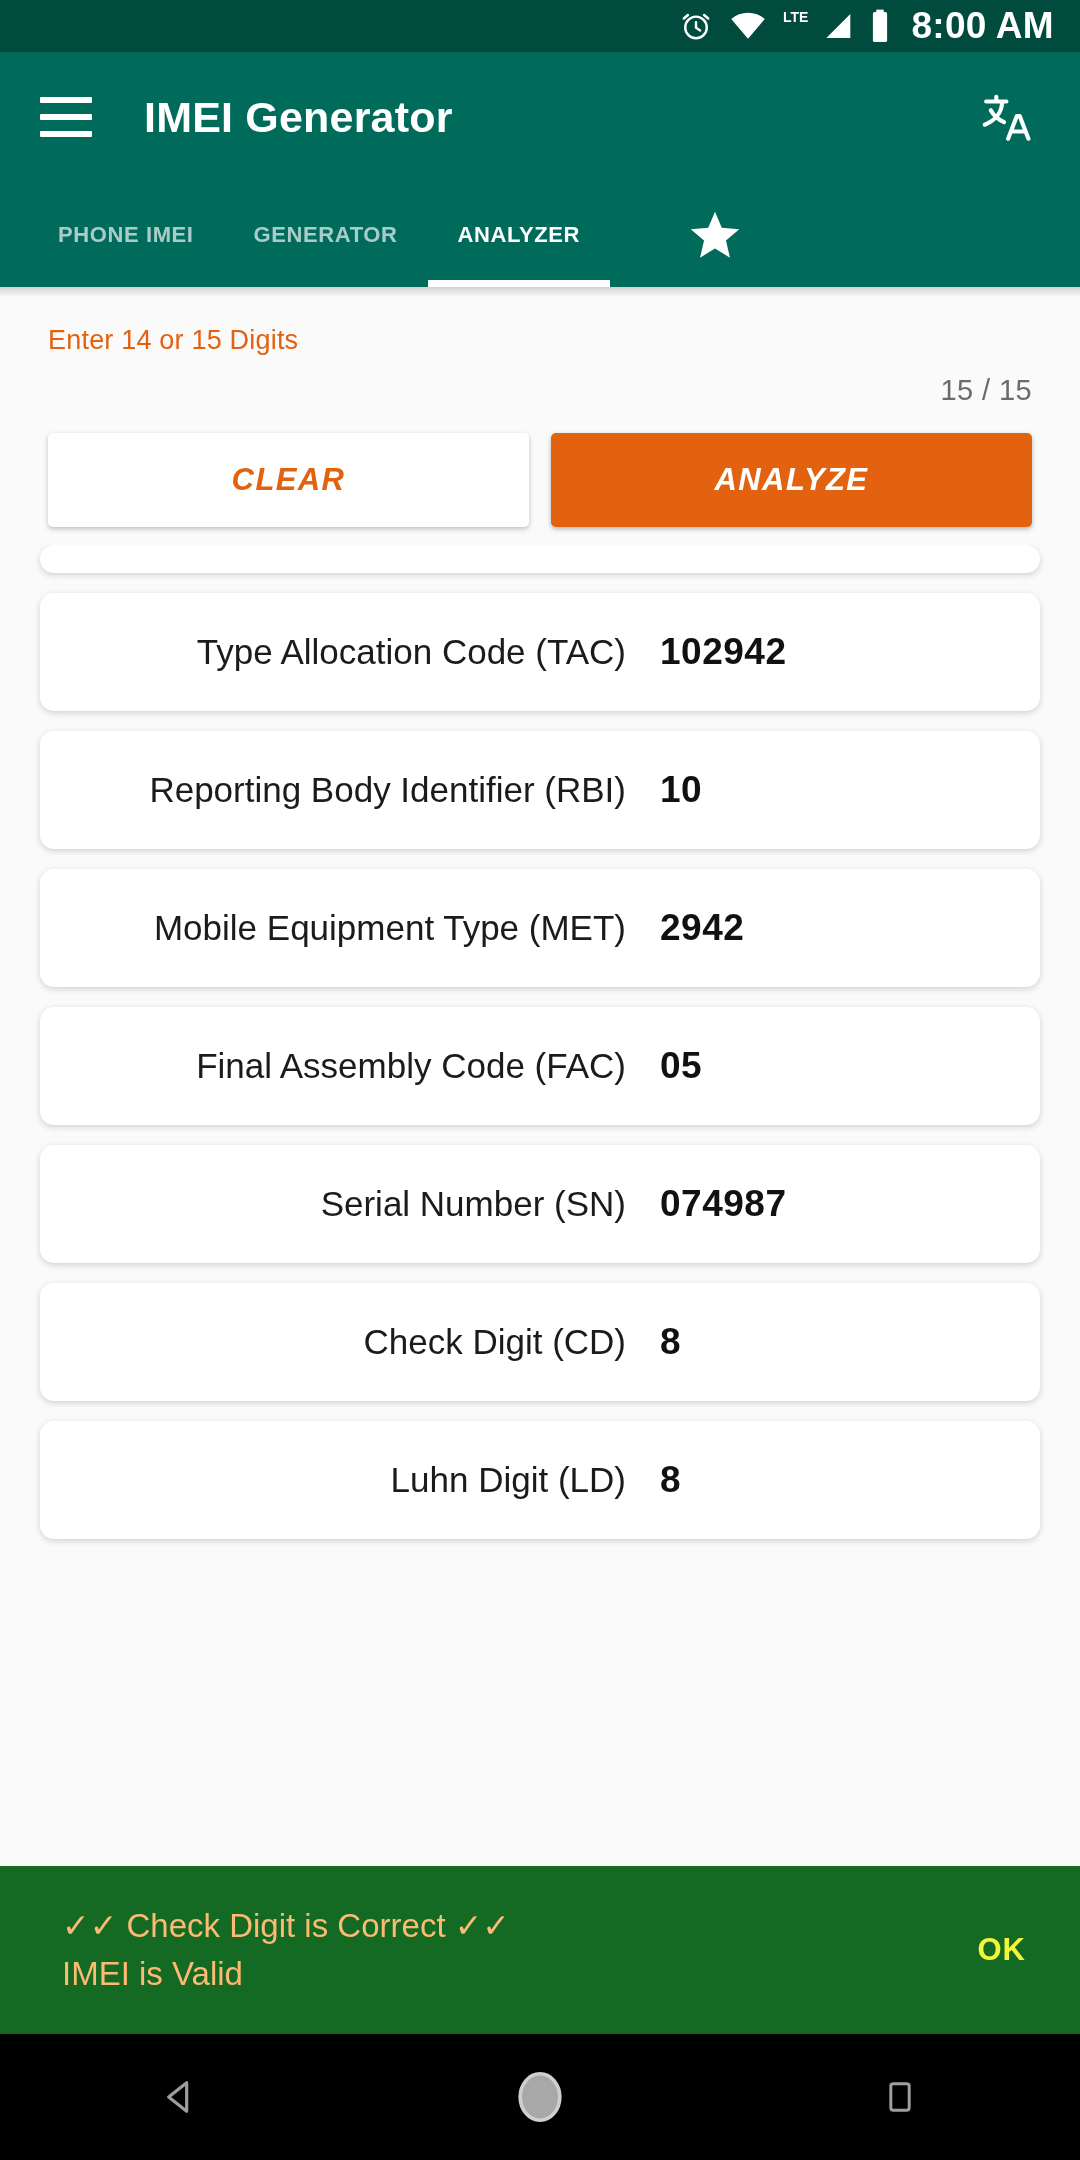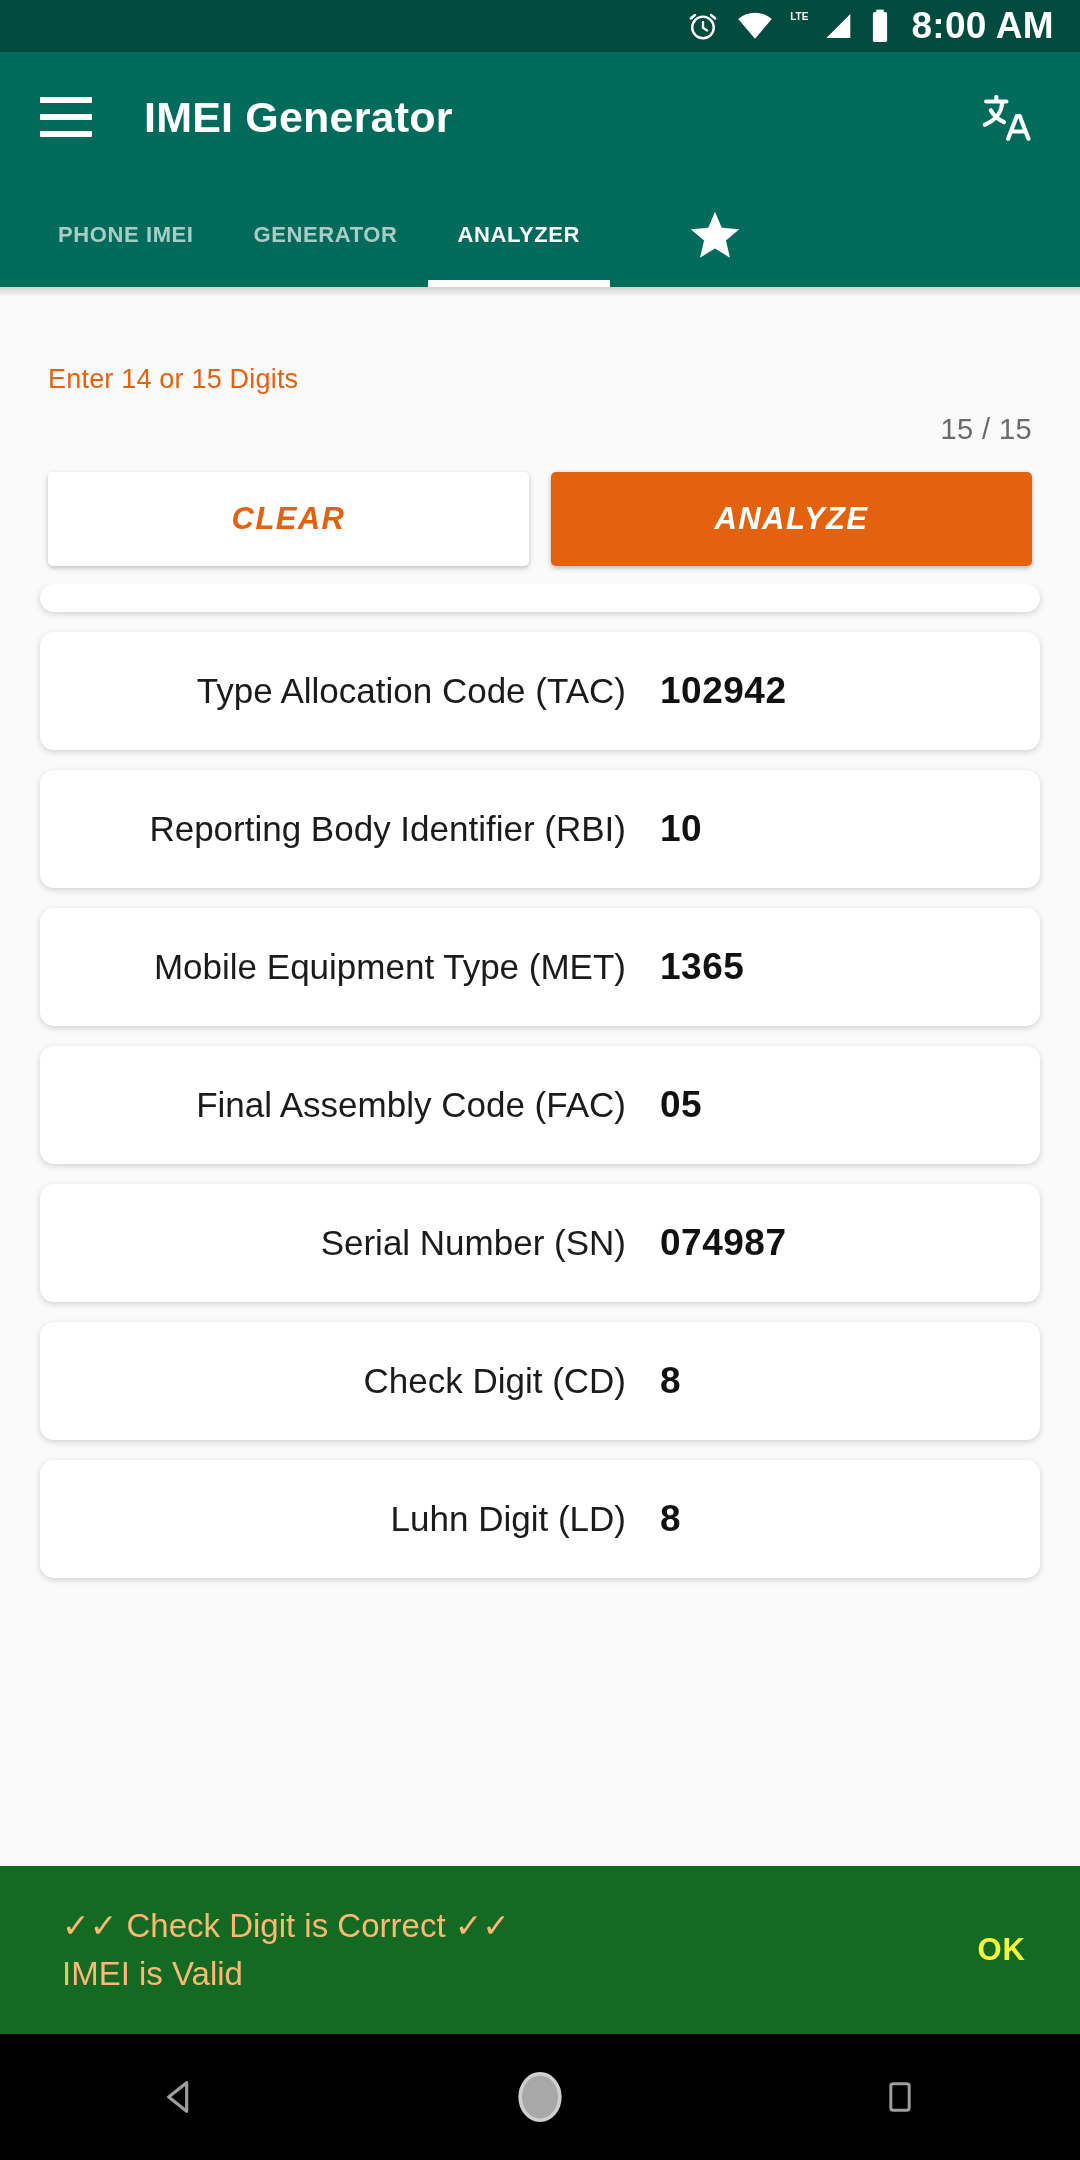--- a/index.html
+++ b/index.html
@@ -24,21 +24,21 @@
     padding-right:26px;
     gap:16px;
   }
   .status-icons { display:flex; align-items:center; gap:16px; }
   .si { display:flex; align-items:center; justify-content:center; }
   .status-time {
     color:#fff; font-size:37px; font-weight:600;
     letter-spacing:0.3px; margin-left:4px;
   }
   .lte-label {
-    color:#fff; font-size:10px; font-weight:700;
+    color:#fff; font-size:14px; font-weight:700;
     line-height:1; position:relative; top:-9px; margin-right:-3px;
   }
 
   
   .app-bar {
     flex:0 0 130px;
     background:#006b5b;
     display:flex; align-items:center;
     padding:0 46px 0 40px;
   }
@@ -92,21 +92,21 @@
     overflow:hidden;
   }
   .top-shadow {
     height:10px; flex:0 0 10px;
     background:linear-gradient(to bottom, rgba(0,0,0,0.16), rgba(0,0,0,0));
   }
 
   .input-section { padding:28px 48px 0 48px; flex:0 0 auto; }
   .input-label {
     color:#e2620f; font-size:27px; font-weight:400;
-    margin-bottom:12px; letter-spacing:0.2px;margin-top:39px;
+    margin-bottom:12px; letter-spacing:0.2px;
   }
   .input-row {
     display:flex; align-items:flex-end;
     border-bottom:5px solid #e2620f;
     padding-bottom:8px;
   }
   .imei-value {
     font-size:52px; color:#111; font-weight:400;
     letter-spacing:0.5px; line-height:1.1;
     white-space:nowrap;
@@ -277,21 +277,21 @@
       <div class="result-card">
         <div class="rc-label">Type Allocation Code (TAC)</div>
         <div class="rc-value">102942</div>
       </div>
       <div class="result-card">
         <div class="rc-label">Reporting Body Identifier (RBI)</div>
         <div class="rc-value">10</div>
       </div>
       <div class="result-card">
         <div class="rc-label">Mobile Equipment Type (MET)</div>
-        <div class="rc-value">1365</div>
+        <div class="rc-value">2942</div>
       </div>
       <div class="result-card">
         <div class="rc-label">Final Assembly Code (FAC)</div>
         <div class="rc-value">05</div>
       </div>
       <div class="result-card">
         <div class="rc-label">Serial Number (SN)</div>
         <div class="rc-value">074987</div>
       </div>
       <div class="result-card">

